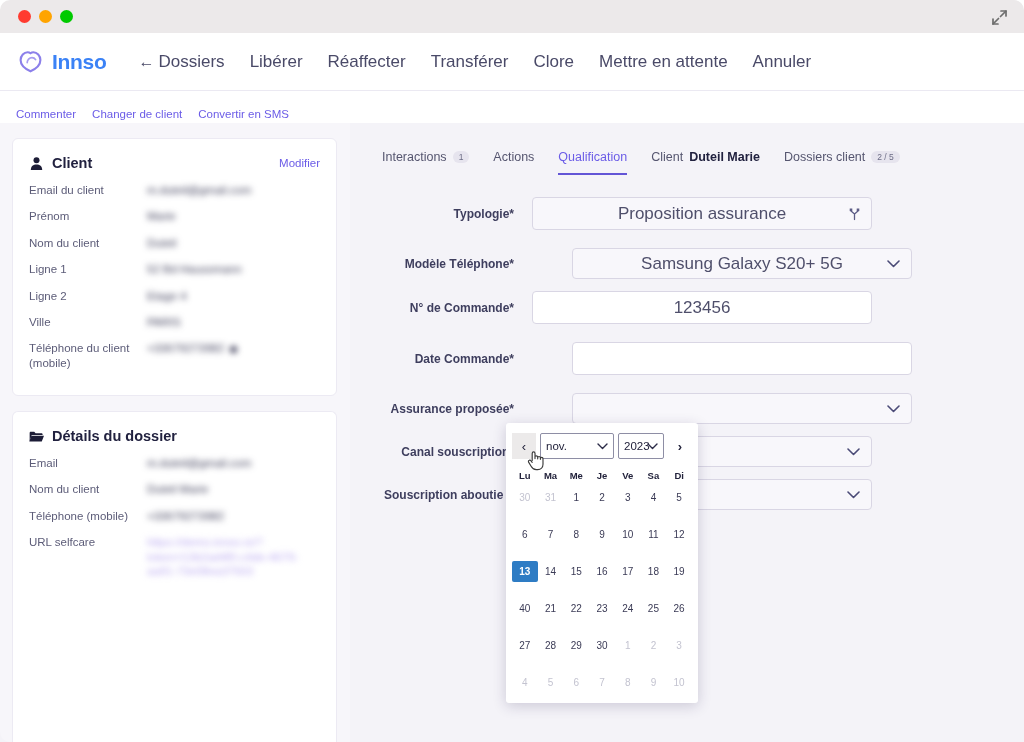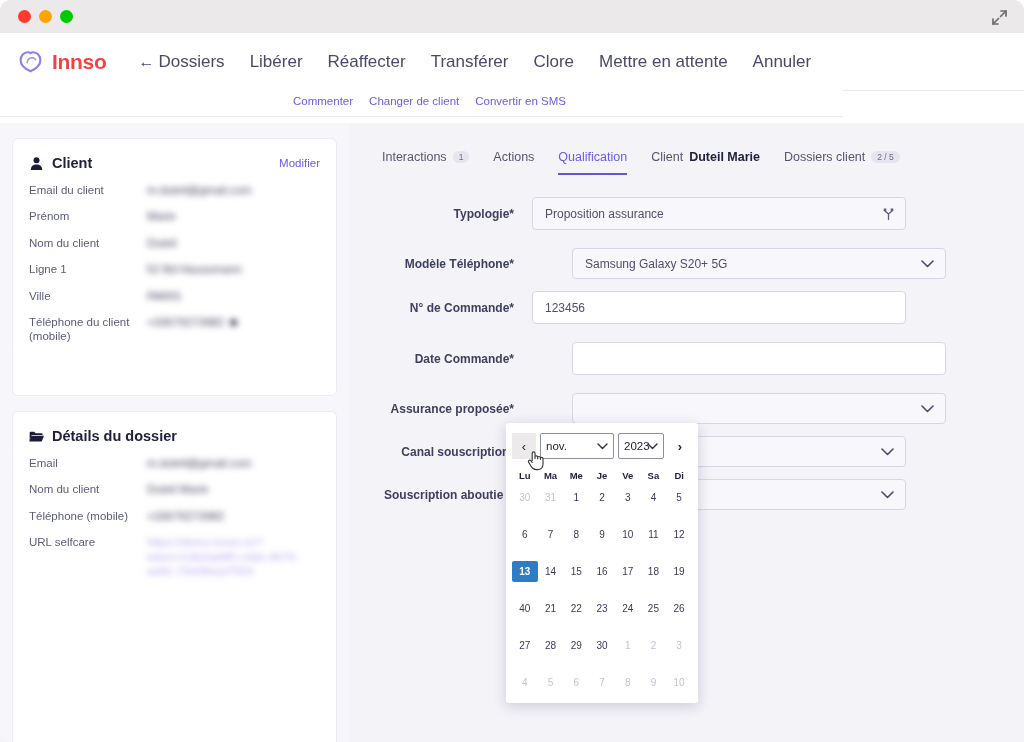--- a/index.html
+++ b/index.html
@@ -36,35 +36,34 @@
   
   .topnav {
     position: absolute; left: 0; top: 33px; width: 1024px; height: 58px;
     background: #ffffff;
     border-bottom: 1px solid #ebe9f2;
     display: flex; align-items: center;
   }
   .brand { display: flex; align-items: center; margin-left: 18px; gap: 9px; }
   .brand-logo { width: 25px; height: 25px; }
   .brand-name {
-    font-size: 21px; font-weight: bold; color: #ef4444; letter-spacing: -0.3px;
+    font-size: 21px; font-weight: bold; color: #3b82f6; letter-spacing: -0.3px;
   }
   .navitems { display: flex; align-items: center; gap: 25px; margin-left: 32px; }
   .navitem {
     font-size: 17px; color: #4a4a68; cursor: pointer; white-space: nowrap;
   }
   .navitem .backarrow { margin-right: 4px; font-size: 16px; }
 
   
   .subnav {
-    position: absolute; left: 0; top: 85px; width: 843px; height: 32px;
+    position: absolute; left: 0; top: 98px; width: 843px; height: 32px;
     background: #ffffff;
     display: flex; align-items: center; gap: 16px; padding-left: 16px;
     border-bottom: 1px solid #ece9f5;
-    justify-content: center;
   }
   .subnav-item {
     font-size: 11.5px; color: #6b5ce7; cursor: pointer; white-space: nowrap;
   }
 
   
   .page {
     position: absolute; left: 0; top: 123px; width: 1024px; height: 619px;
     background: #f4f3f8;
   }
@@ -138,28 +137,29 @@
   .field {
     display: flex; align-items: center;
     margin-bottom: 12px; padding-left: 32px;
   }
   .field-label {
     width: 150px; text-align: right; padding-right: 18px;
     font-size: 12px; font-weight: bold; color: #3e3e5e;
     flex-shrink: 0; white-space: nowrap;
   }
   .field-ctrl {
-    width: 374px; height: 31px;
+    width: 340px; height: 31px;
     border: 1px solid #d9d6e4;
     border-radius: 4px;
     background: #ffffff;
     display: flex; align-items: center;
     padding: 0 12px;
-    font-size: 12px; color: #4f4f6b;
+    font-size: 17px; color: #4f4f6b;
     position: relative;
+    text-align: center;
   }
   .field-ctrl.readonly { background: #f8f7fb; }
   .field-ctrl.tall { height: 33px; }
   .ctrl-text { flex: 1; }
   .ctrl-icon-right {
     position: absolute; right: 11px; top: 50%;
     transform: translateY(-50%);
     display: flex; align-items: center;
   }
   .field.spaced { margin-top: 18px; gap: 40px; }
@@ -303,20 +303,24 @@
             <div class="row-label">Prénom</div>
             <div class="row-value">Marie</div>
           </div>
           <div class="row">
             <div class="row-label">Nom du client</div>
             <div class="row-value">Duteil</div>
           </div>
           <div class="row">
             <div class="row-label">Ligne 1</div>
             <div class="row-value">52 Bd Haussmann</div>
+          </div>
+          <div class="row">
+            <div class="row-label">Ligne 2</div>
+            <div class="row-value">Etage 4</div>
           </div>
           <div class="row">
             <div class="row-label">Ville</div>
             <div class="row-value">PARIS</div>
           </div>
           <div class="row">
             <div class="row-label">Téléphone du client (mobile)</div>
             <div class="row-value"><span>+33679273982</span><span class="pill"></span></div>
           </div>
         </div>

